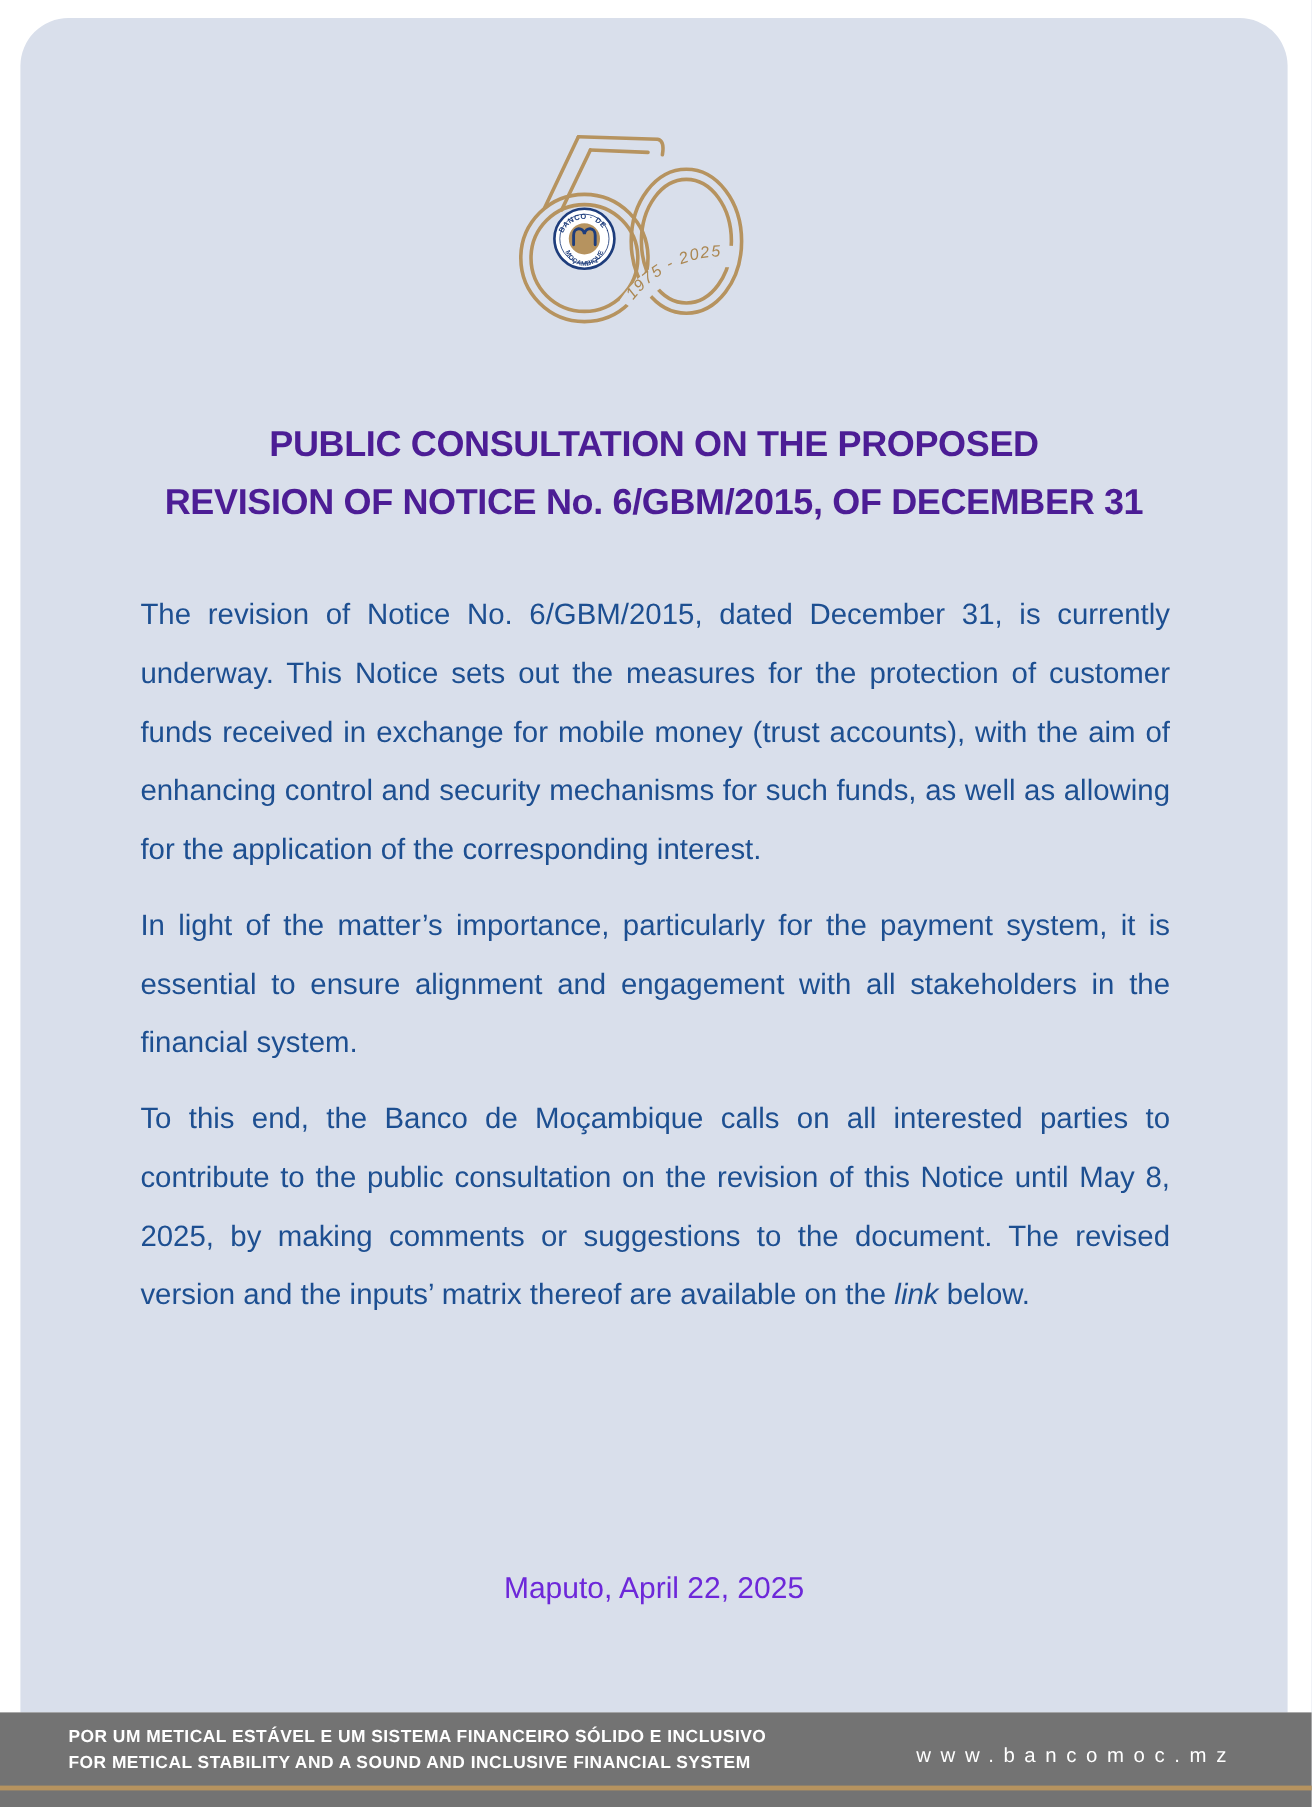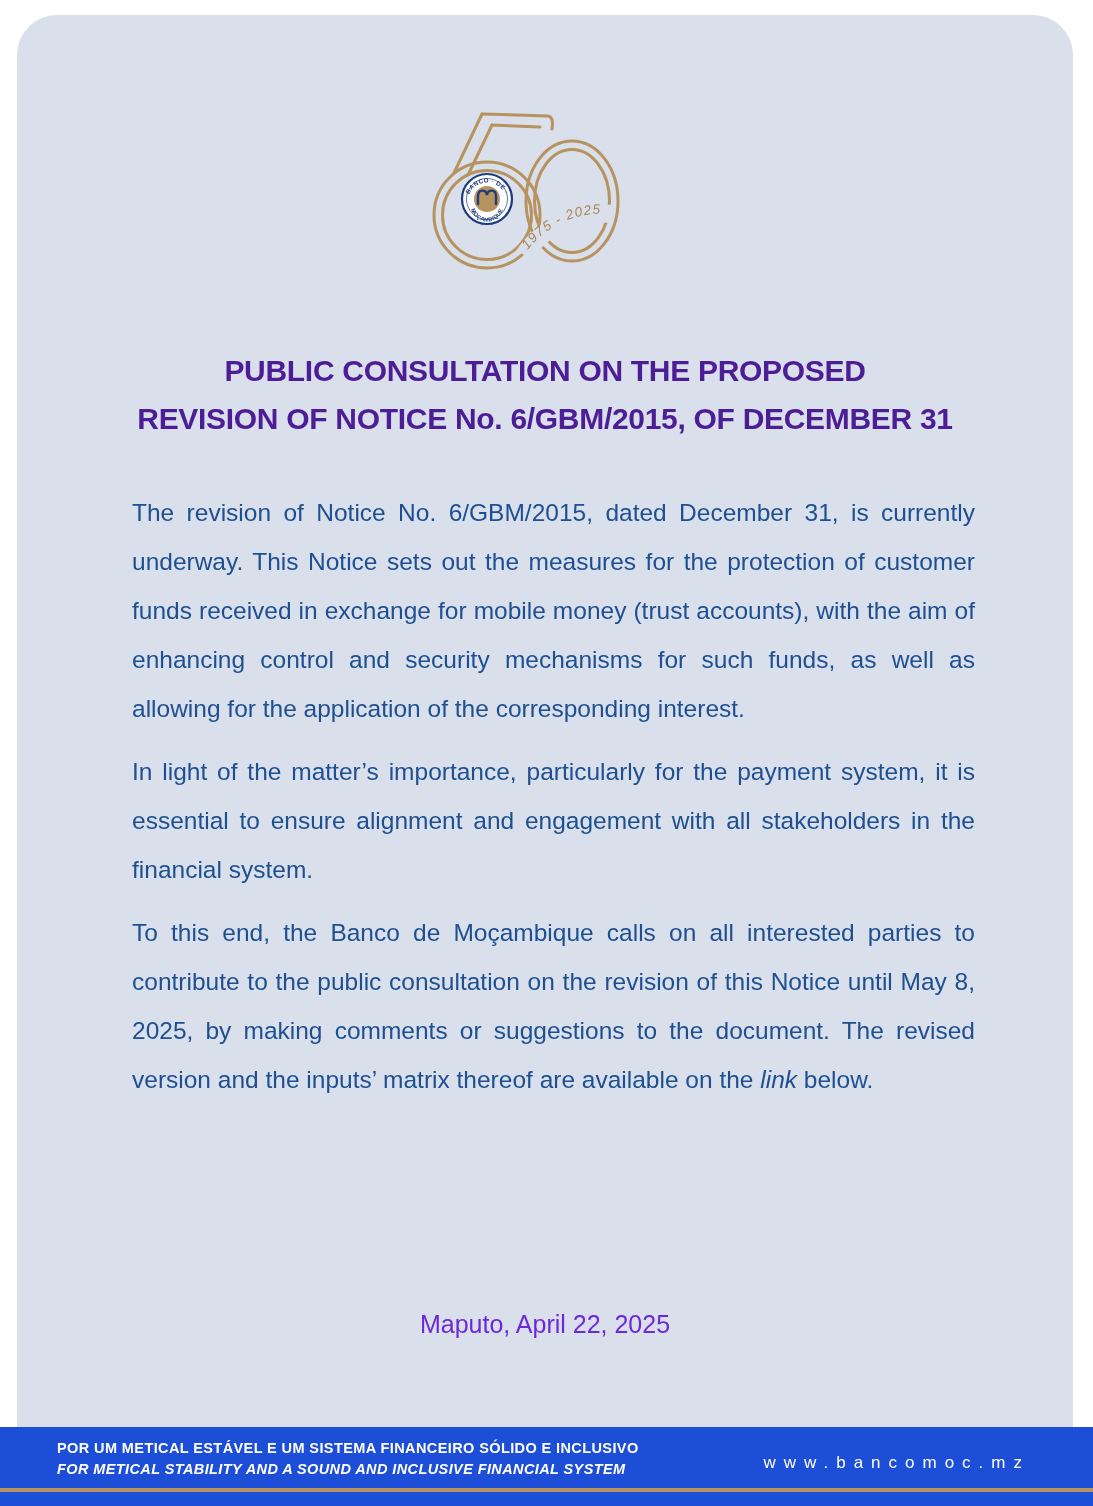--- a/index.html
+++ b/index.html
@@ -34,49 +34,49 @@
     line-height: 48px;
   }
   .body-text {
     position: absolute;
     left: 100px; right: 98px; top: 473px;
     color: #1d4f91;
     font-size: 24.5px;
     line-height: 49px;
   }
   .body-text p {
-    margin: 0 0 14px 15px;
+    margin: 0 0 14px 0;
     text-align: justify;
   }
   .body-text p:last-child { margin-bottom: 0; }
   .body-text em { font-style: italic; }
   .dateline {
     position: absolute;
     left: 0; right: 0; top: 1295px;
     text-align: center;
     color: #6d28d9;
     font-size: 25px;
   }
   .footer {
     position: absolute;
     left: 0; bottom: 0;
     width: 1093px; height: 79px;
-    background: #1d4ed8;
+    background: #737373;
     color: #ffffff;
   }
   .footer-motto {
     position: absolute;
     left: 57px; top: 11px;
     font-size: 14.5px;
     font-weight: bold;
     letter-spacing: 0.4px;
     line-height: 21px;
     white-space: nowrap;
   }
-  .footer-motto .en { font-style: italic; }
+  .footer-motto .en { }
   .footer-site {
     position: absolute;
     right: 63px; top: 26px;
     font-size: 17px;
     letter-spacing: 8px;
     white-space: nowrap;
     cursor: pointer;
   }
   .gold-rule {
     position: absolute;

